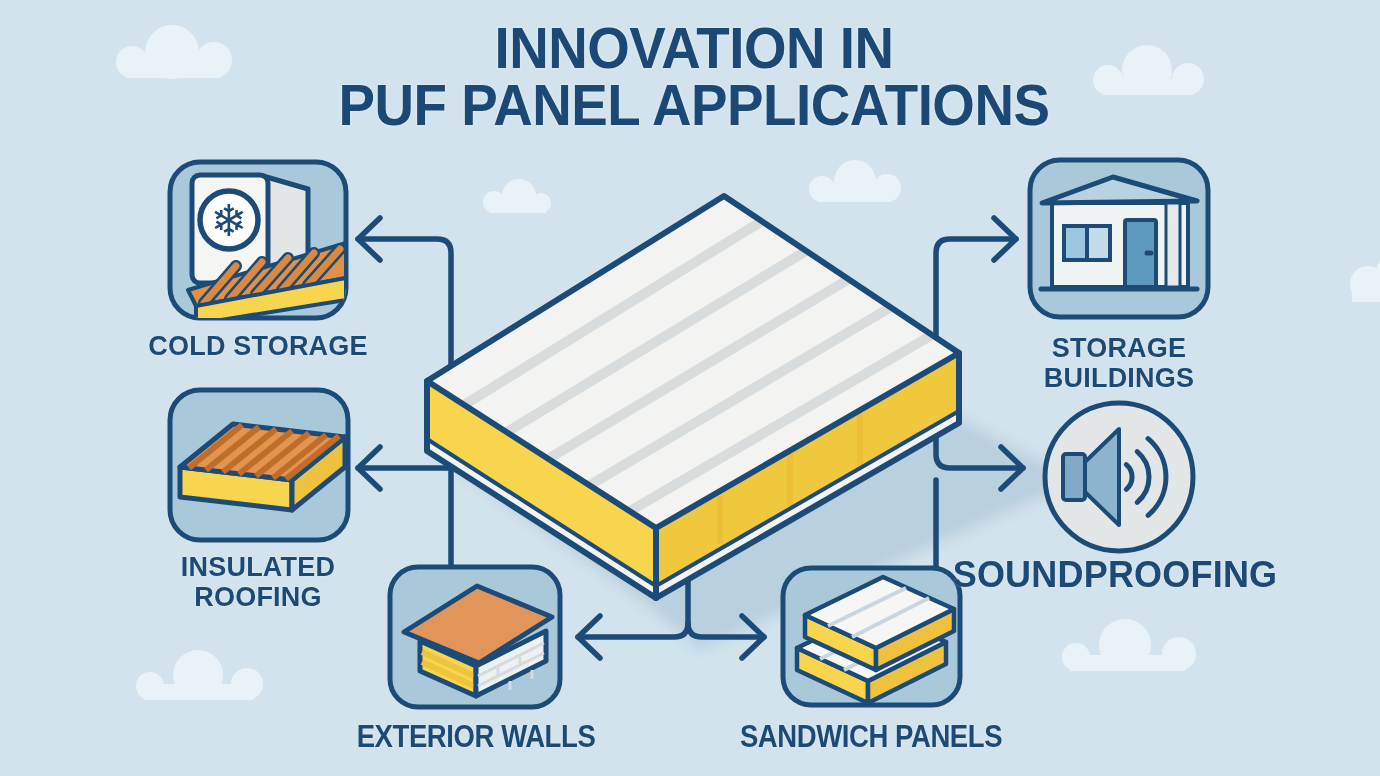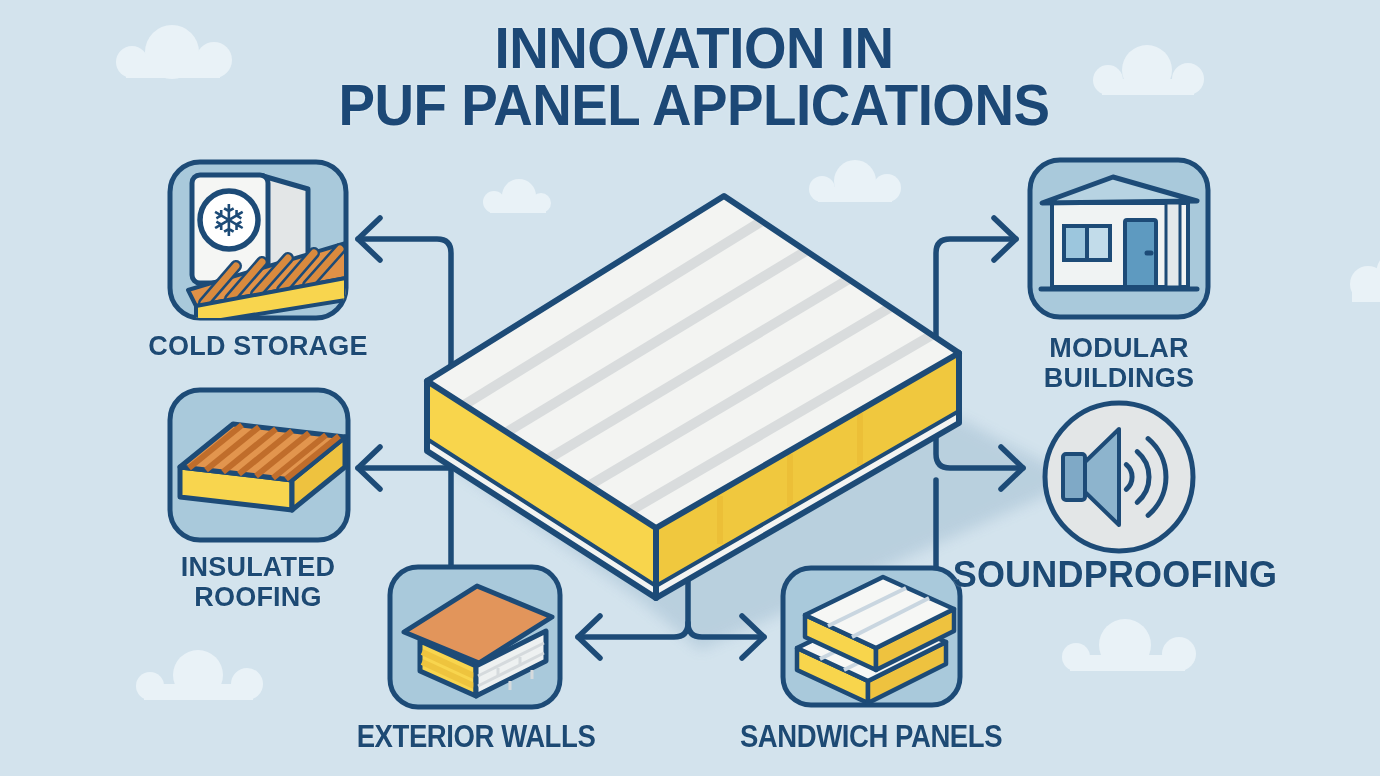--- a/index.html
+++ b/index.html
@@ -262,17 +262,17 @@
   <div id="title">
     <div>INNOVATION IN</div>
     <div>PUF PANEL APPLICATIONS</div>
   </div>
 
   <div class="label std" style="left:258px;top:552px;">INSULATED
 ROOFING</div>
   <div class="label std" style="left:258px;top:331px;">COLD STORAGE</div>
   <div class="label cond" style="left:476px;top:719px;">EXTERIOR WALLS</div>
   <div class="label cond" style="left:871px;top:719px;">SANDWICH PANELS</div>
-  <div class="label std" style="left:1119px;top:333px;">MODULAR
+  <div class="label std" style="left:1119px;top:333px;">STORAGE
 BUILDINGS</div>
   <div class="label std" style="left:1115px;top:555px;font-size:36px;">SOUNDPROOFING</div>
 
 </div>
 
 </body></html>

